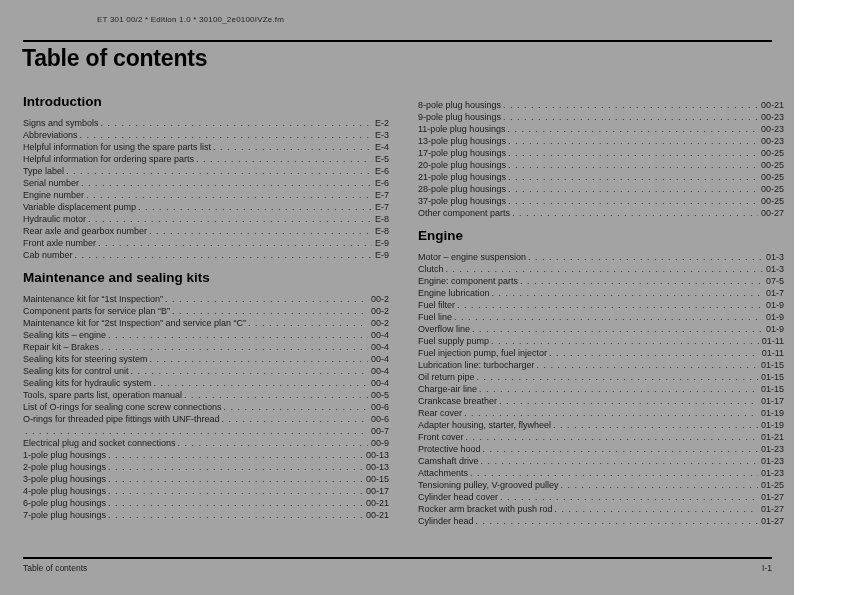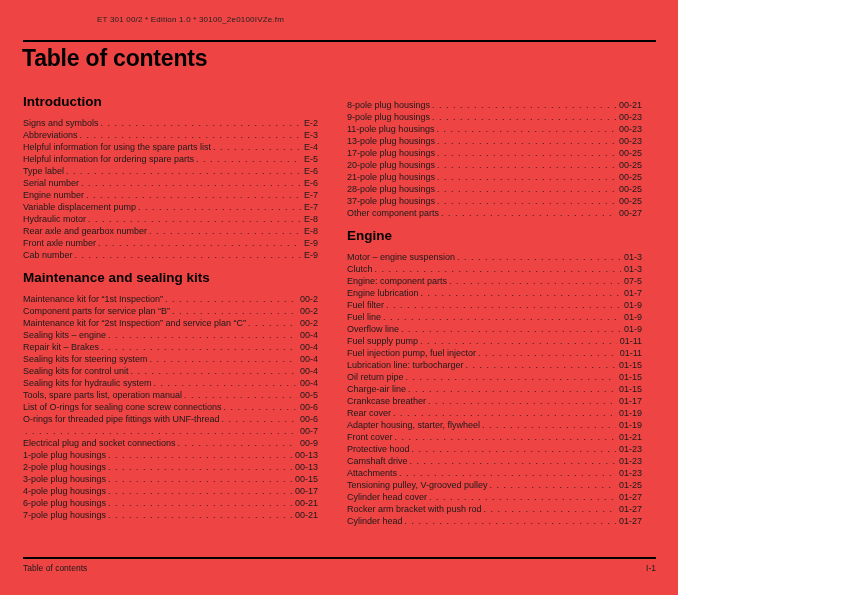--- a/index.html
+++ b/index.html
@@ -1,20 +1,20 @@
 <!DOCTYPE html>
 <html><head>
 <meta charset="utf-8">
 <style>
   html, body { margin: 0; padding: 0; background: #ffffff; }
   .page {
     position: relative;
-    width: 678px;
+    width: 794px;
     height: 595px;
-    background: #ef4444;
+    background: #a3a3a3;
     font-family: "Liberation Sans", sans-serif;
     color: #1a1a1a;
     overflow: hidden;
   }
   .header-note {
     position: absolute;
     left: 97px;
     top: 15px;
     font-size: 8px;
     color: #222222;
@@ -29,21 +29,21 @@
     top: 45px;
     margin: 0;
     font-size: 23px;
     font-weight: 700;
     letter-spacing: -0.2px;
     color: #000000;
   }
   .columns {
     position: absolute;
     left: 23px;
-    right: 36px;
+    right: 10px;
     top: 94px;
     display: flex;
     gap: 29px;
   }
   .col { flex: 1 1 0; min-width: 0; }
   .section-heading {
     margin: 0 0 7px 0;
     font-size: 13.5px;
     font-weight: 700;
     line-height: 16px;

